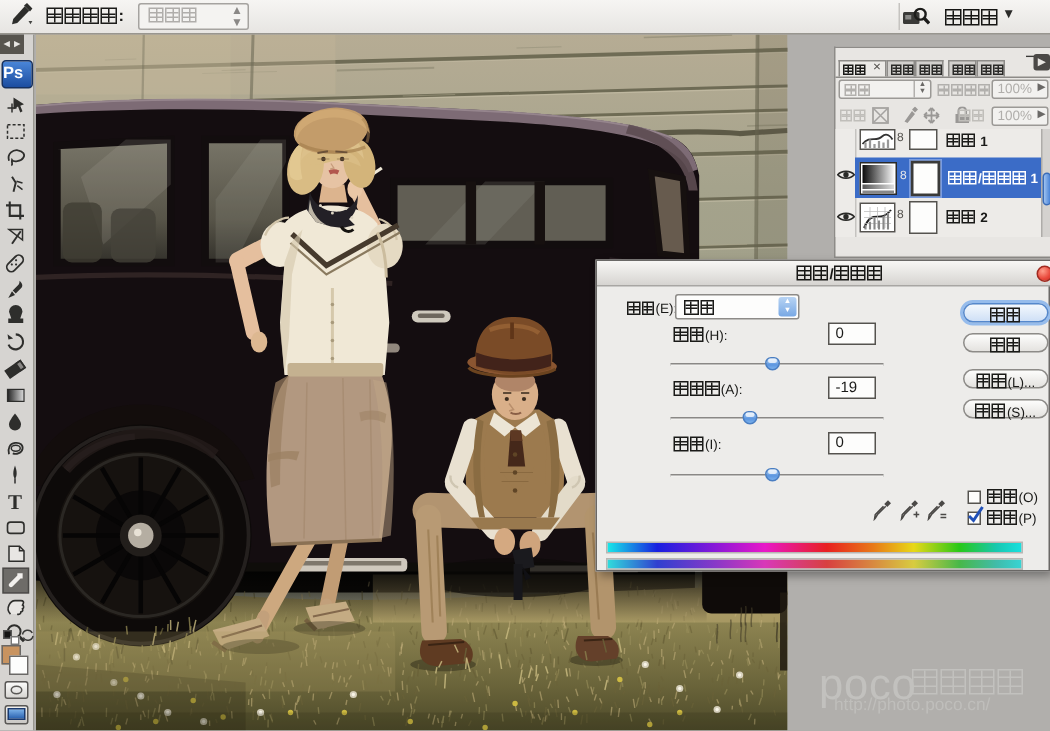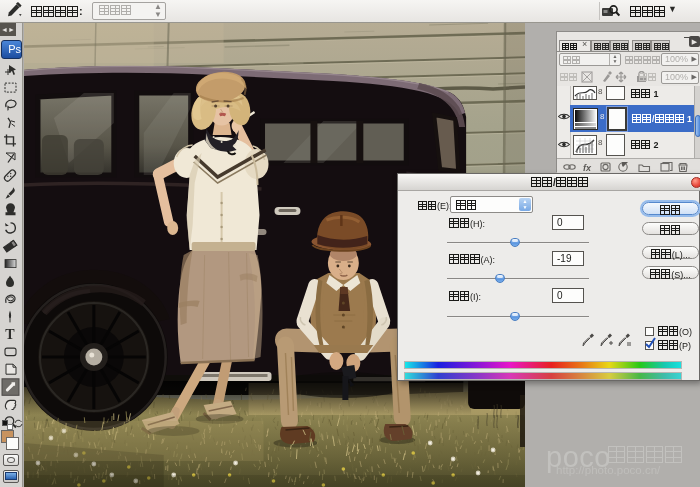--- a/index.html
+++ b/index.html
@@ -28,21 +28,21 @@
    <rect x="1.5" y="5" width="4" height="3" fill="#8a8a88"></rect>
    <circle cx="11.5" cy="4.5" r="3.6" fill="none" stroke="#1c1c1a" stroke-width="1.6"></circle>
    <path d="M14 7 L17.4 10.6" stroke="#1c1c1a" stroke-width="2.2"></path>
  </svg>
  <span class="abs" style="left:630px;top:6px;color:#161614"><b class="g" style="width:11px;height:11px;border-width:1.5px"></b><b class="g" style="width:11px;height:11px;border-width:1.5px"></b><b class="g" style="width:11px;height:11px;border-width:1.5px"></b></span>
  <span class="abs" style="left:668px;top:5px;color:#2a2a28;font-size:9px">▼</span>
 </div>
 
 <div class="abs" style="left:0;top:23px;width:23px;height:464px;background:#d6d4d1;border-right:1px solid #98968f">
  <div class="abs" style="left:0;top:0;width:16px;height:13px;background:#57544e;color:#e8e6e3;font-size:7px;line-height:13px;text-align:center">◄►</div>
- <div class="abs" style="left:1px;top:17px;width:21px;height:19px;background:linear-gradient(#4a86d8,#1c4da0);border:1px solid #16305e;border-radius:3px;color:#fff;font-size:11px;font-weight:normal;text-align:right;line-height:17px">Ps</div>
+ <div class="abs" style="left:1px;top:17px;width:21px;height:19px;background:linear-gradient(#4a86d8,#1c4da0);border:1px solid #16305e;border-radius:3px;color:#fff;font-size:11px;font-weight:bold;text-align:left;line-height:17px">Ps</div>
 </div>
 <svg class="abs" style="left:0;top:23px" width="23" height="420" viewBox="0 0 23 420">
 <defs>
       <linearGradient id="grd" x1="0" y1="0" x2="1" y2="0">
         <stop offset="0" stop-color="#222"></stop>
         <stop offset="1" stop-color="#ddd"></stop>
       </linearGradient>
     </defs>
 <g stroke="#2e2e2c" fill="none" stroke-width="1.2">
       <path d="M9 42.0 L9 50.0 L12 48.0 L13.5 52.0 L15 51.2 L13.5 47.5 L16 46.5 Z" fill="#2e2e2c" stroke="none"></path>
@@ -1452,37 +1452,20 @@
         <path d="M2 13 h18 M2 9 h18 M2 5 h18 M6 2 v14 M11 2 v14 M16 2 v14" stroke="#bbb" stroke-width="0.5"></path>
         <path d="M3 17 v-3 M6 17 v-5 M9 17 v-8 M12 17 v-6 M15 17 v-9 M18 17 v-11" stroke="#888" stroke-width="1.4"></path>
       </svg></div>
  <div class="abs" style="left:41px;top:107px;color:#55534f;font-size:8px">8</div>
  <div class="abs" style="left:49px;top:102px;width:19px;height:22px;background:#fdfdfc;border:1px solid #55534f"></div>
  <span class="abs" style="left:74px;top:108px;color:#1a1a18"><b class="g" style="width:9px;height:9px"></b><b class="g" style="width:9px;height:9px"></b><b style="font-size:9px"> 2</b></span>
  <svg class="abs" style="left:1px;top:108px" width="12" height="9" viewBox="0 0 12 9">
       <path d="M0.5 4.5 C3 1.5 9 1.5 11.5 4.5 C9 7.5 3 7.5 0.5 4.5 Z" fill="none" stroke="#2a2a28" stroke-width="1.1"></path>
       <circle cx="6" cy="4.5" r="1.8" fill="#2a2a28"></circle>
     </svg>
- <div class="abs" style="left:0;top:126px;width:144px;height:15px;background:#e2e0dd;border-top:1px solid #aeaca9">
-  <svg class="abs" style="left:6px;top:3px" width="130" height="10" viewBox="0 0 130 10">
-   <g stroke="#6a6865" fill="none" stroke-width="1.1">
-    <ellipse cx="4" cy="5" rx="3.2" ry="2.2"></ellipse>
-          <ellipse cx="9" cy="5" rx="3.2" ry="2.2"></ellipse>
-    <text x="20" y="8.5" font-size="9" font-style="italic" font-weight="bold" fill="#5a5855" stroke="none">fx</text>
-    <rect x="38" y="1" width="9" height="8" rx="1"></rect>
-          <circle cx="42.5" cy="5" r="2.6"></circle>
-    <circle cx="60" cy="5" r="4.2"></circle>
-          <path d="M60 0.8 v8.4 M60 5 a4.2 4.2 0 0 1 0 -8.4 z" fill="#5a5855" stroke="none" transform="rotate(45 60 5)"></path>
-    <path d="M76 3 h3 l1.5 1.5 h6 v5 h-10.5 z"></path>
-    <rect x="98" y="1.5" width="8" height="7.5"></rect>
-          <path d="M100 1.5 v-1 h9 v8 h-2"></path>
-    <path d="M116 3 h8 l-0.8 6.5 h-6.4 z M117 3 v-1.5 h6 v1.5 M118.5 4.5 v3.5 M120 4.5 v3.5 M121.5 4.5 v3.5"></path>
-   </g>
-      </svg>
- </div>
  <div class="abs" style="left:137px;top:54px;width:7px;height:72px;background:#d4d2cf;border-left:1px solid #aeaca9">
    <div class="abs" style="left:0px;top:29px;width:6px;height:22px;background:linear-gradient(90deg,#9ec2f0,#4a84d8);border-radius:3px;border:1px solid #3a6cb8"></div>
  </div>
 </div>
 
 <div class="abs" style="left:397px;top:173px;width:303px;height:208px;background:#edecea;border:1px solid #6a6866;box-shadow:2px 3px 6px rgba(0,0,0,0.35)">
  <div class="abs" style="left:0;top:0;width:303px;height:17px;background:linear-gradient(#f8f7f5,#d6d4d1);border-bottom:1px solid #a8a6a3;color:#161614">
    <span class="abs" style="left:133px;top:3px"><b class="g" style="width:10px;height:10px;border-width:1.3px"></b><b class="g" style="width:10px;height:10px;border-width:1.3px"></b><b style="font-size:10px;font-weight:bold">/</b><b class="g" style="width:10px;height:10px;border-width:1.3px"></b><b class="g" style="width:10px;height:10px;border-width:1.3px"></b><b class="g" style="width:10px;height:10px;border-width:1.3px"></b></span>
    <div class="abs" style="left:293px;top:3px;width:11px;height:11px;border-radius:50%;background:radial-gradient(circle at 35% 30%,#ff9d8a,#e8473a 60%,#c03428);border:1px solid #a02a20"></div>
  </div>

